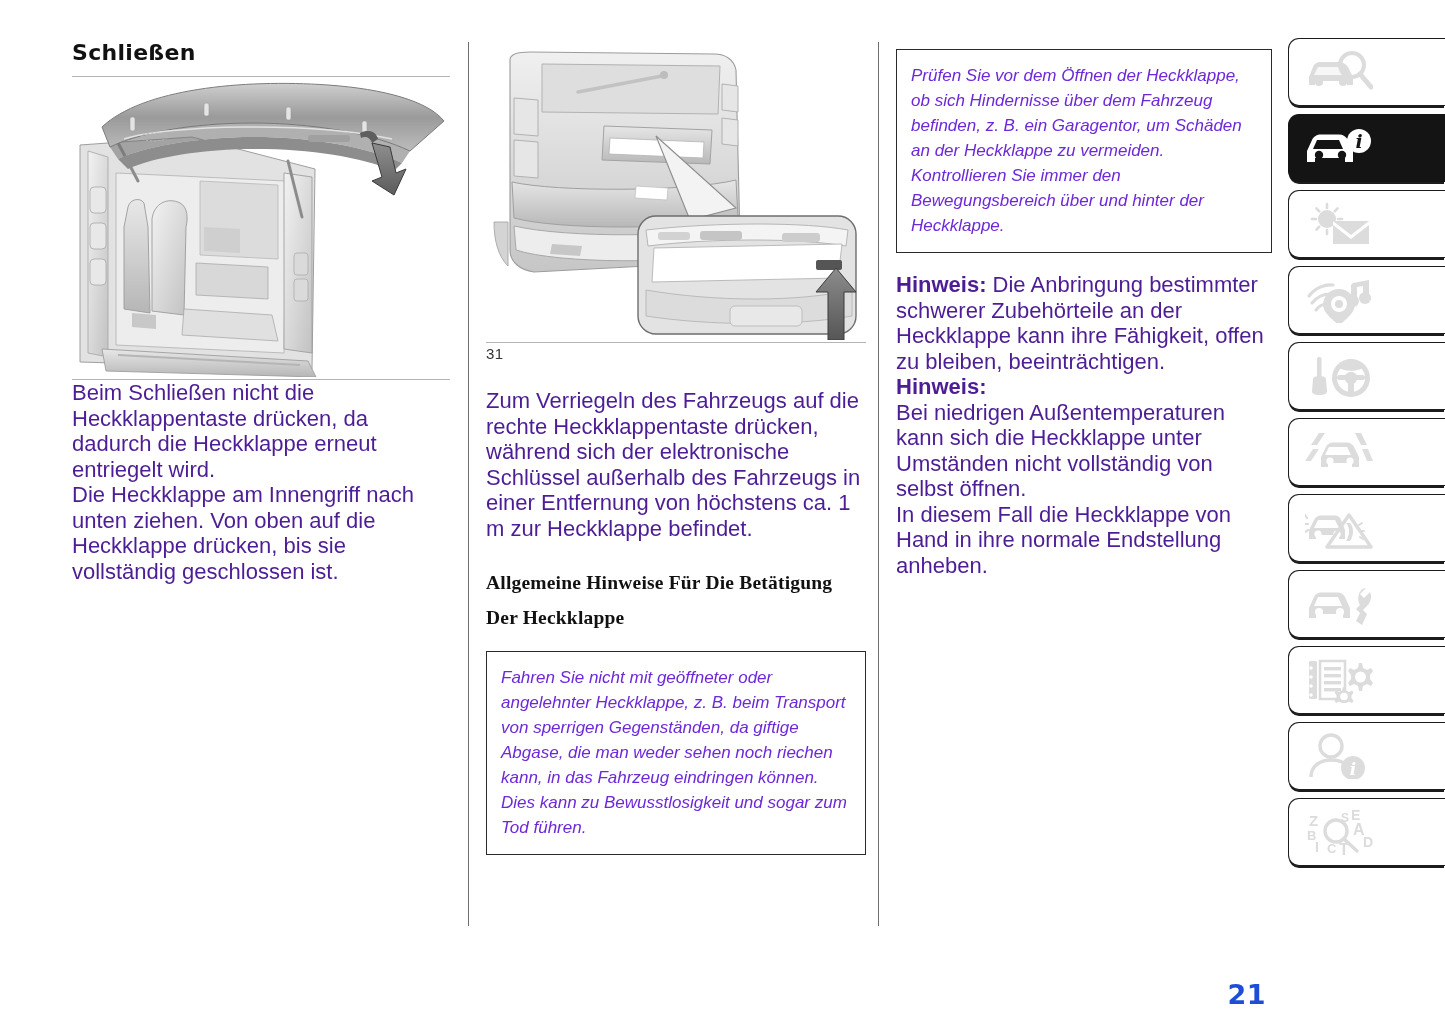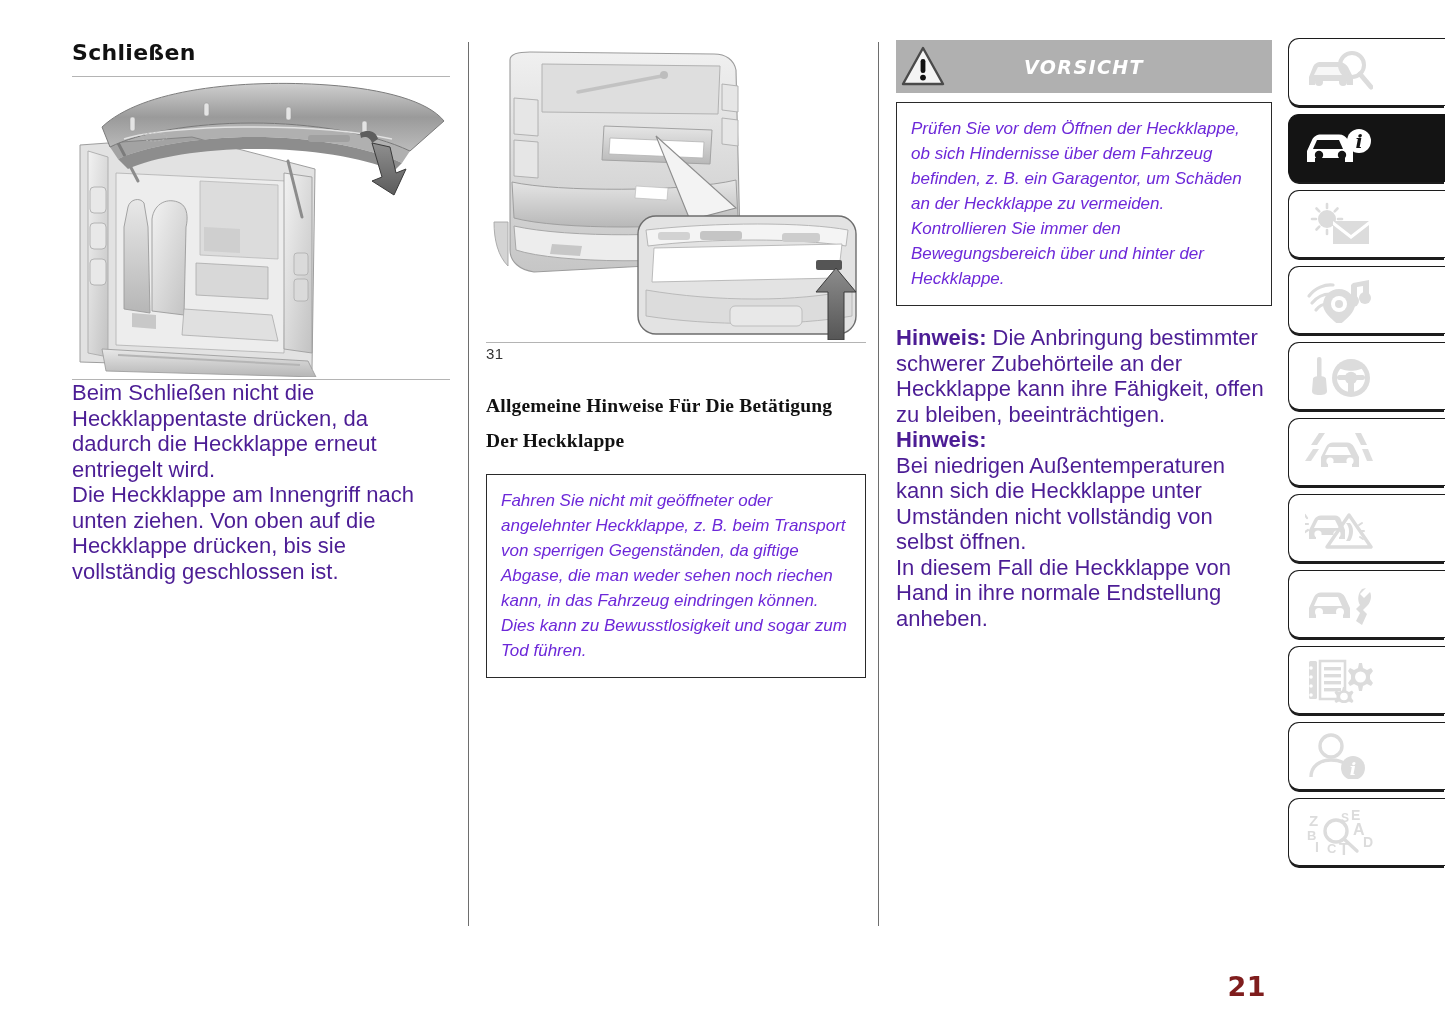--- a/index.html
+++ b/index.html
@@ -129,26 +129,26 @@
     align-items: center;
     padding-left: 16px;
     overflow: hidden;
   }
   .tab.active { background: #141414; border-color: #141414; }
   .tab svg { display: block; }
 
   
   #page-number {
     position: absolute;
-    right: 179px; bottom: 16px;
+    right: 179px; bottom: 8px;
     font-family: "DejaVu Sans", sans-serif;
     font-weight: bold;
     font-size: 27px;
     letter-spacing: 0.5px;
-    color: #7f1d1d;
+    color: #1d4ed8;
   }
 </style>
 </head>
 <body>
 
 <div id="page">
 
   <div class="divider" id="div1"></div>
   <div class="divider" id="div2"></div>
 
@@ -286,42 +286,35 @@
 
         <path d="M160 250 C230 262 312 262 366 250 L366 276 C310 286 224 286 160 276 Z" fill="#dcdcdc" stroke="#b0b0b0" stroke-width="0.8"></path>
         <rect x="244" y="266" width="72" height="20" rx="5" fill="#e8e8e8" stroke="#b4b4b4" stroke-width="0.8"></rect>
 
         <path d="M342 300 L342 252 L330 252 L350 228 L370 252 L358 252 L358 300 Z" fill="url(#g31c)" stroke="#3a3a3a" stroke-width="1"></path>
       </svg>
       <div class="fig-rule"></div>
       <div class="fig-caption">31</div>
     </div>
 
+    <p class="body">Zum Verriegeln des Fahrzeugs auf die rechte Heckklappentaste drücken, während sich der elektronische Schlüssel außerhalb des Fahrzeugs in einer Entfernung von höchstens ca. 1 m zur Heckklappe befindet.</p>
 
     <h2 class="section-title">Allgemeine Hinweise Für Die Betätigung Der Heckklappe</h2>
 
     <div>
       <div class="warn-body">
         <p>Fahren Sie nicht mit geöffneter oder angelehnter Heckklappe, z. B. beim Transport von sperrigen Gegenständen, da giftige Abgase, die man weder sehen noch riechen kann, in das Fahrzeug eindringen können.
 Dies kann zu Bewusstlosigkeit und sogar zum Tod führen.</p>
       </div>
     </div>
   </div>
 
   <div class="col" id="col3">
 
     <div>
-      <div class="warn-header">
-        <svg class="warn-tri" viewBox="0 0 46 45">
-          <path d="M23 4 L43 40 L3 40 Z" fill="#f4f4f4" stroke="#4a4a4a" stroke-width="2.4" stroke-linejoin="round"></path>
-          <rect x="20.6" y="15" width="4.8" height="14" rx="2.3" fill="#111"></rect>
-          <circle cx="23" cy="33.6" r="2.9" fill="#111"></circle>
-        </svg>
-        <span class="warn-word">VORSICHT</span>
-      </div>
       <div class="warn-body">
         <p>Prüfen Sie vor dem Öffnen der Heckklappe, ob sich Hindernisse über dem Fahrzeug befinden, z. B. ein Garagentor, um Schäden an der Heckklappe zu vermeiden. Kontrollieren Sie immer den Bewegungsbereich über und hinter der Heckklappe.</p>
       </div>
     </div>
 
     <p class="body para-gap"><b class="lead">Hinweis:</b><span> Die Anbringung bestimmter schwerer Zubehörteile an der Heckklappe kann ihre Fähigkeit, offen zu bleiben, beeinträchtigen.</span></p>
 
     <p class="body para-gap"><b class="lead">Hinweis:</b><span>
 Bei niedrigen Außentemperaturen kann sich die Heckklappe unter Umständen nicht vollständig von selbst öffnen.
 In diesem Fall die Heckklappe von Hand in ihre normale Endstellung anheben.</span></p>

